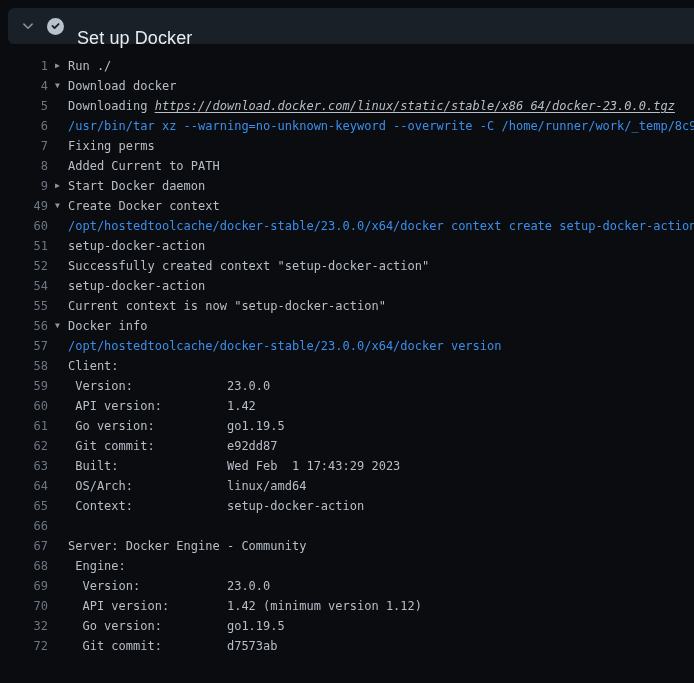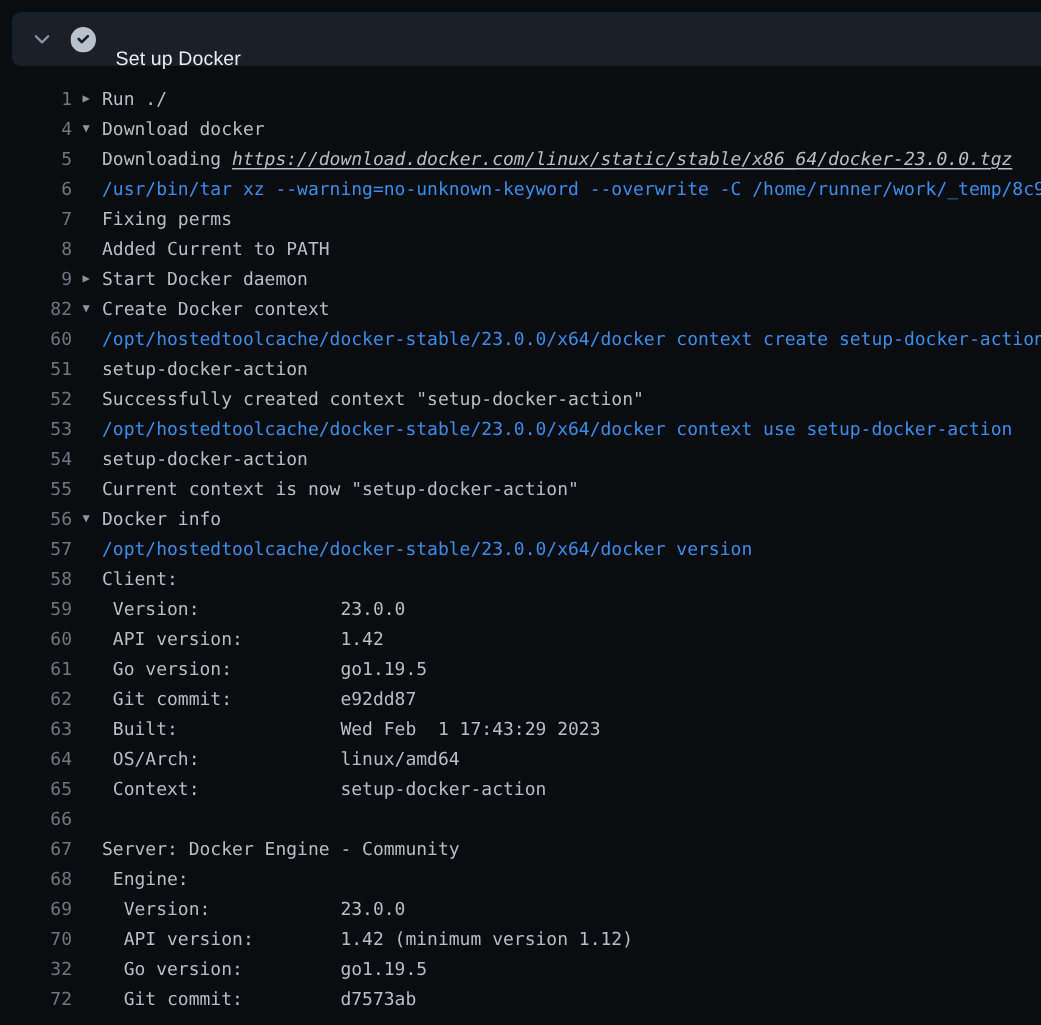--- a/index.html
+++ b/index.html
@@ -10,21 +10,21 @@
   }
   .step-header{
     position:relative;left:8px;top:8px;width:694px;
     height:36px;border-radius:6px;
     background:var(--header-bg,#1a2028);
     display:flex;align-items:center;
     padding:0 14px;box-sizing:border-box;gap:13px;
   }
   .chev{display:flex;align-items:center;cursor:pointer;}
   .step-title{
-    color:var(--title,#e6edf3);font-size:13px;font-weight:500;
+    color:var(--title,#e6edf3);font-size:18px;font-weight:500;
     letter-spacing:.1px;
     margin-top:24px;
   }
   .log{
     padding-top:20px; 
     font-family:"DejaVu Sans Mono","Liberation Mono",monospace;
     font-size:12px;
   }
   .log-line{display:flex;height:20px;line-height:20px;white-space:pre;}
   .ln{
@@ -60,25 +60,24 @@
 </div>
 
 <div class="log" id="log">
     <div class="log-line"><a class="ln">1</a><span class="content group"><span class="marker">▶</span>Run ./</span></div>
     <div class="log-line"><a class="ln">4</a><span class="content group"><span class="marker">▼</span>Download docker</span></div>
     <div class="log-line"><a class="ln">5</a><span class="content"><span>Downloading </span><span class="log-link">https://download.docker.com/linux/static/stable/x86_64/docker-23.0.0.tgz</span></span></div>
     <div class="log-line"><a class="ln">6</a><span class="content command">/usr/bin/tar xz --warning=no-unknown-keyword --overwrite -C /home/runner/work/_temp/8c93</span></div>
     <div class="log-line"><a class="ln">7</a><span class="content">Fixing perms</span></div>
     <div class="log-line"><a class="ln">8</a><span class="content">Added Current to PATH</span></div>
     <div class="log-line"><a class="ln">9</a><span class="content group"><span class="marker">▶</span>Start Docker daemon</span></div>
-    <div class="log-line"><a class="ln">82</a><span class="content group"><span class="marker">▼</span>Create Docker context</span></div>
+    <div class="log-line"><a class="ln">49</a><span class="content group"><span class="marker">▼</span>Create Docker context</span></div>
     <div class="log-line"><a class="ln">60</a><span class="content command">/opt/hostedtoolcache/docker-stable/23.0.0/x64/docker context create setup-docker-action</span></div>
     <div class="log-line"><a class="ln">51</a><span class="content">setup-docker-action</span></div>
     <div class="log-line"><a class="ln">52</a><span class="content">Successfully created context "setup-docker-action"</span></div>
-    <div class="log-line"><a class="ln">53</a><span class="content command">/opt/hostedtoolcache/docker-stable/23.0.0/x64/docker context use setup-docker-action</span></div>
     <div class="log-line"><a class="ln">54</a><span class="content">setup-docker-action</span></div>
     <div class="log-line"><a class="ln">55</a><span class="content">Current context is now "setup-docker-action"</span></div>
     <div class="log-line"><a class="ln">56</a><span class="content group"><span class="marker">▼</span>Docker info</span></div>
     <div class="log-line"><a class="ln">57</a><span class="content command">/opt/hostedtoolcache/docker-stable/23.0.0/x64/docker version</span></div>
     <div class="log-line"><a class="ln">58</a><span class="content">Client:</span></div>
     <div class="log-line"><a class="ln">59</a><span class="content"> Version:             23.0.0</span></div>
     <div class="log-line"><a class="ln">60</a><span class="content"> API version:         1.42</span></div>
     <div class="log-line"><a class="ln">61</a><span class="content"> Go version:          go1.19.5</span></div>
     <div class="log-line"><a class="ln">62</a><span class="content"> Git commit:          e92dd87</span></div>
     <div class="log-line"><a class="ln">63</a><span class="content"> Built:               Wed Feb  1 17:43:29 2023</span></div>

